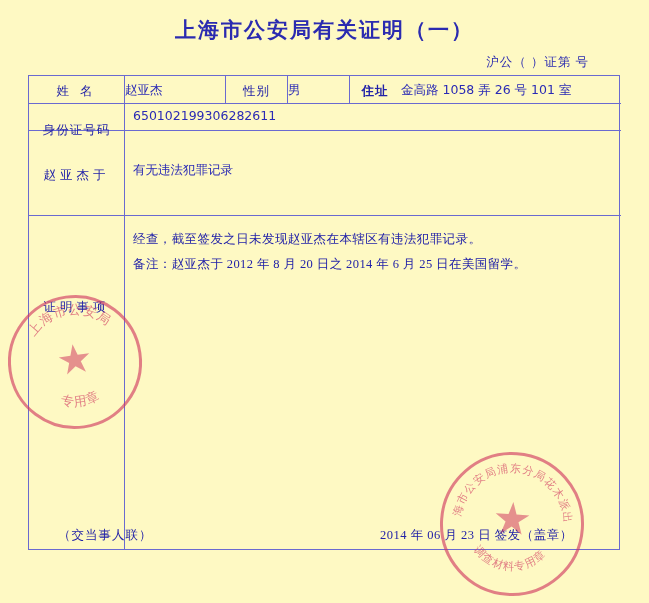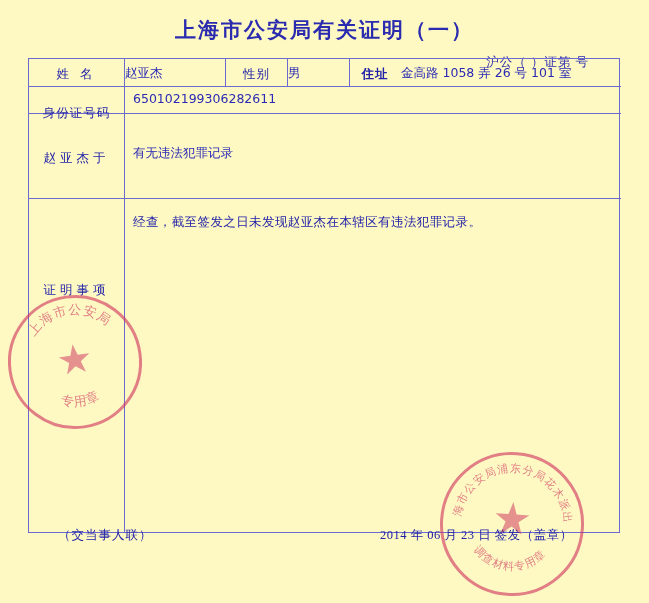--- a/index.html
+++ b/index.html
@@ -39,21 +39,21 @@
     top: 54px;
     font-size: 12.5px;
     color: #2b2bb0;
     letter-spacing: 1px;
     white-space: nowrap;
   }
   
   .frame {
     position: absolute;
     left: 28px;
-    top: 58px;
+    top: 75px;
     width: 592px;
     height: 475px;
     border: 1px solid #6a6ad0;
     box-sizing: border-box;
   }
   .hline {
     position: absolute;
     left: 0;
     width: 592px;
     height: 0;
@@ -195,20 +195,21 @@
     <div class="cell cell-value handwrite" style="left:372px; top:5px; width:215px;">金高路 1058 弄 26 号 101 室</div>
 
     <div class="cell cell-label" style="left:0; top:33px; width:95px; letter-spacing:1px;margin-top:12px;">身份证号码</div>
     <div class="cell cell-left handwrite" style="left:104px; top:31px; width:300px;">650102199306282611</div>
 
     <div class="cell cell-label" style="left:0; top:90px; width:95px;">赵亚杰于</div>
     <div class="cell cell-left handwrite" style="left:104px; top:61px; width:320px;margin-top:24px;">有无违法犯罪记录</div>
 
     <div class="cell cell-label" style="left:0; top:222px; width:95px;">证明事项</div>
     <div class="body-text" style="left:104px; top:152px; width:470px;">经查，截至签发之日未发现赵亚杰在本辖区有违法犯罪记录。</div>
+    <div class="body-text" style="left:104px; top:177px; width:470px;">备注：赵亚杰于 2012 年 8 月 20 日之 2014 年 6 月 25 日在美国留学。</div>
   </div>
 
   <div class="footer-left">（交当事人联）</div>
   <div class="footer-right">2014 年 06 月 23 日  签发（盖章）</div>
 
   <div class="stamp stamp-left">
     <svg class="stamp-arc" viewBox="0 0 128 128">
       <defs>
         <path id="arcLeftTop" d="M 16,64 A 48,48 0 0 1 112,64"></path>
         <path id="arcLeftBot" d="M 20,64 A 44,44 0 0 0 108,64"></path>

